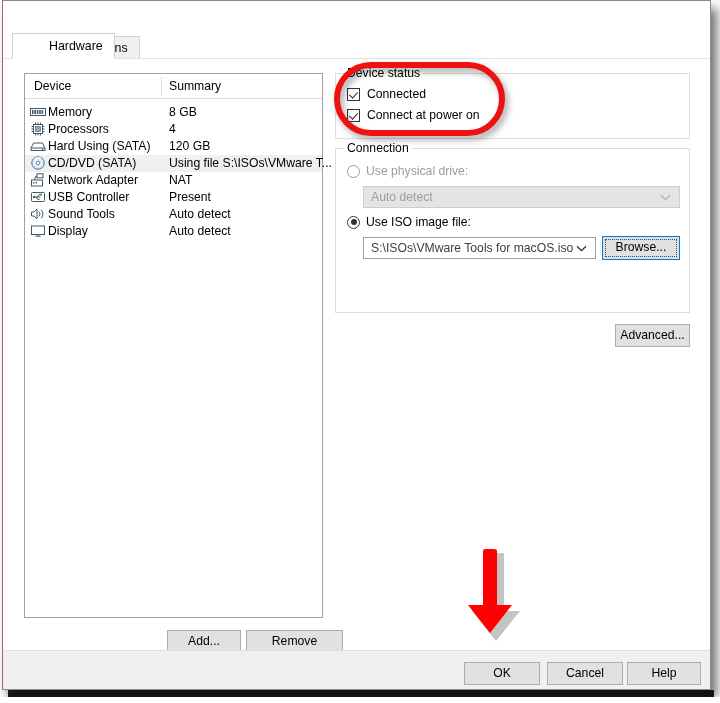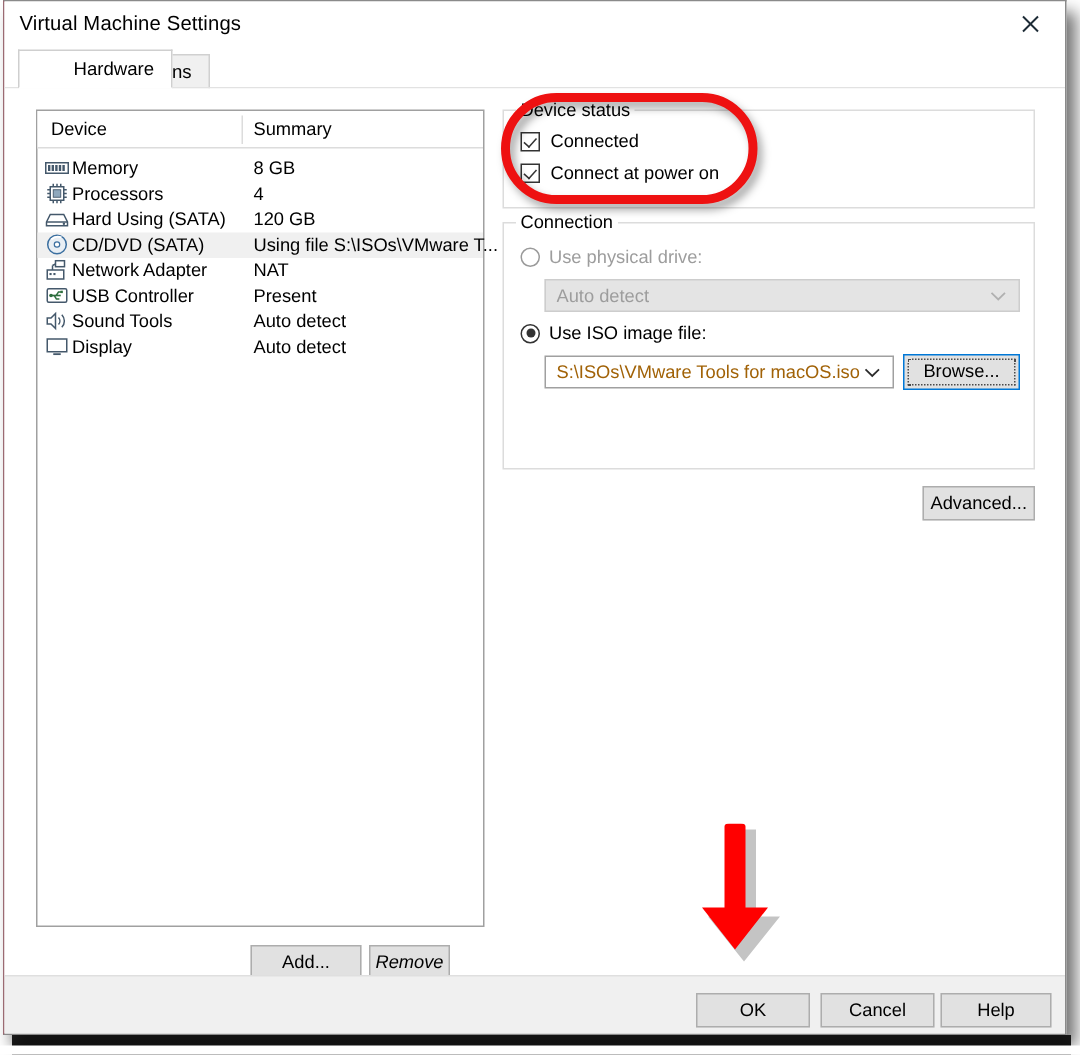--- a/index.html
+++ b/index.html
@@ -169,23 +169,22 @@
   }
   #btn-add {
     position: absolute;
     left: 164px; top: 571px;
     width: 74px; height: 23px;
     line-height: 21px;
   }
   #btn-remove {
     position: absolute;
     left: 243px; top: 571px;
-    width: 54px; height: 23px;
+    width: 97px; height: 23px;
     line-height: 21px;
-    font-style: italic;
   }
 
   
   #right-pane {
     position: absolute;
     left: 332px; top: 0px;
     width: 360px; height: 591px;
   }
 
   .groupbox {
@@ -285,21 +284,21 @@
     display: flex; align-items: center;
     cursor: default;
   }
   .combo.disabled {
     background: #e4e4e4;
     border: 1px solid #cdcdcd;
   }
   .combo-text {
     margin-left: 7px;
     font-size: 12.2px;
-    color: #a16207;
+    color: #404040;
     white-space: nowrap;
     overflow: hidden;
   }
   .combo.disabled .combo-text { color: #9d9d9d; }
   .combo-arrow {
     position: absolute;
     right: 8px; top: 0; bottom: 0;
     display: flex; align-items: center;
   }
   #combo-physical {
@@ -378,29 +377,20 @@
     width: 90px; height: 100px;
     z-index: 40;
     pointer-events: none;
   }
 </style>
 </head>
 <body>
 
 <div id="window">
 
-  <div id="titlebar">
-    <div id="title-text">Virtual Machine Settings</div>
-    <div id="close-btn">
-      <svg width="12" height="12" viewBox="0 0 12 12">
-        <line x1="1" y1="1" x2="11" y2="11" stroke="#1d2b36" stroke-width="1.3"></line>
-        <line x1="11" y1="1" x2="1" y2="11" stroke="#1d2b36" stroke-width="1.3"></line>
-      </svg>
-    </div>
-  </div>
 
   <div id="tabstrip">
     <div class="tab active" id="tab-hardware">Hardware</div>
     <div class="tab" id="tab-options">Options</div>
   </div>
   <div id="tab-underline"></div>
 
   <div id="body-panel">
 
     <div id="device-list">

